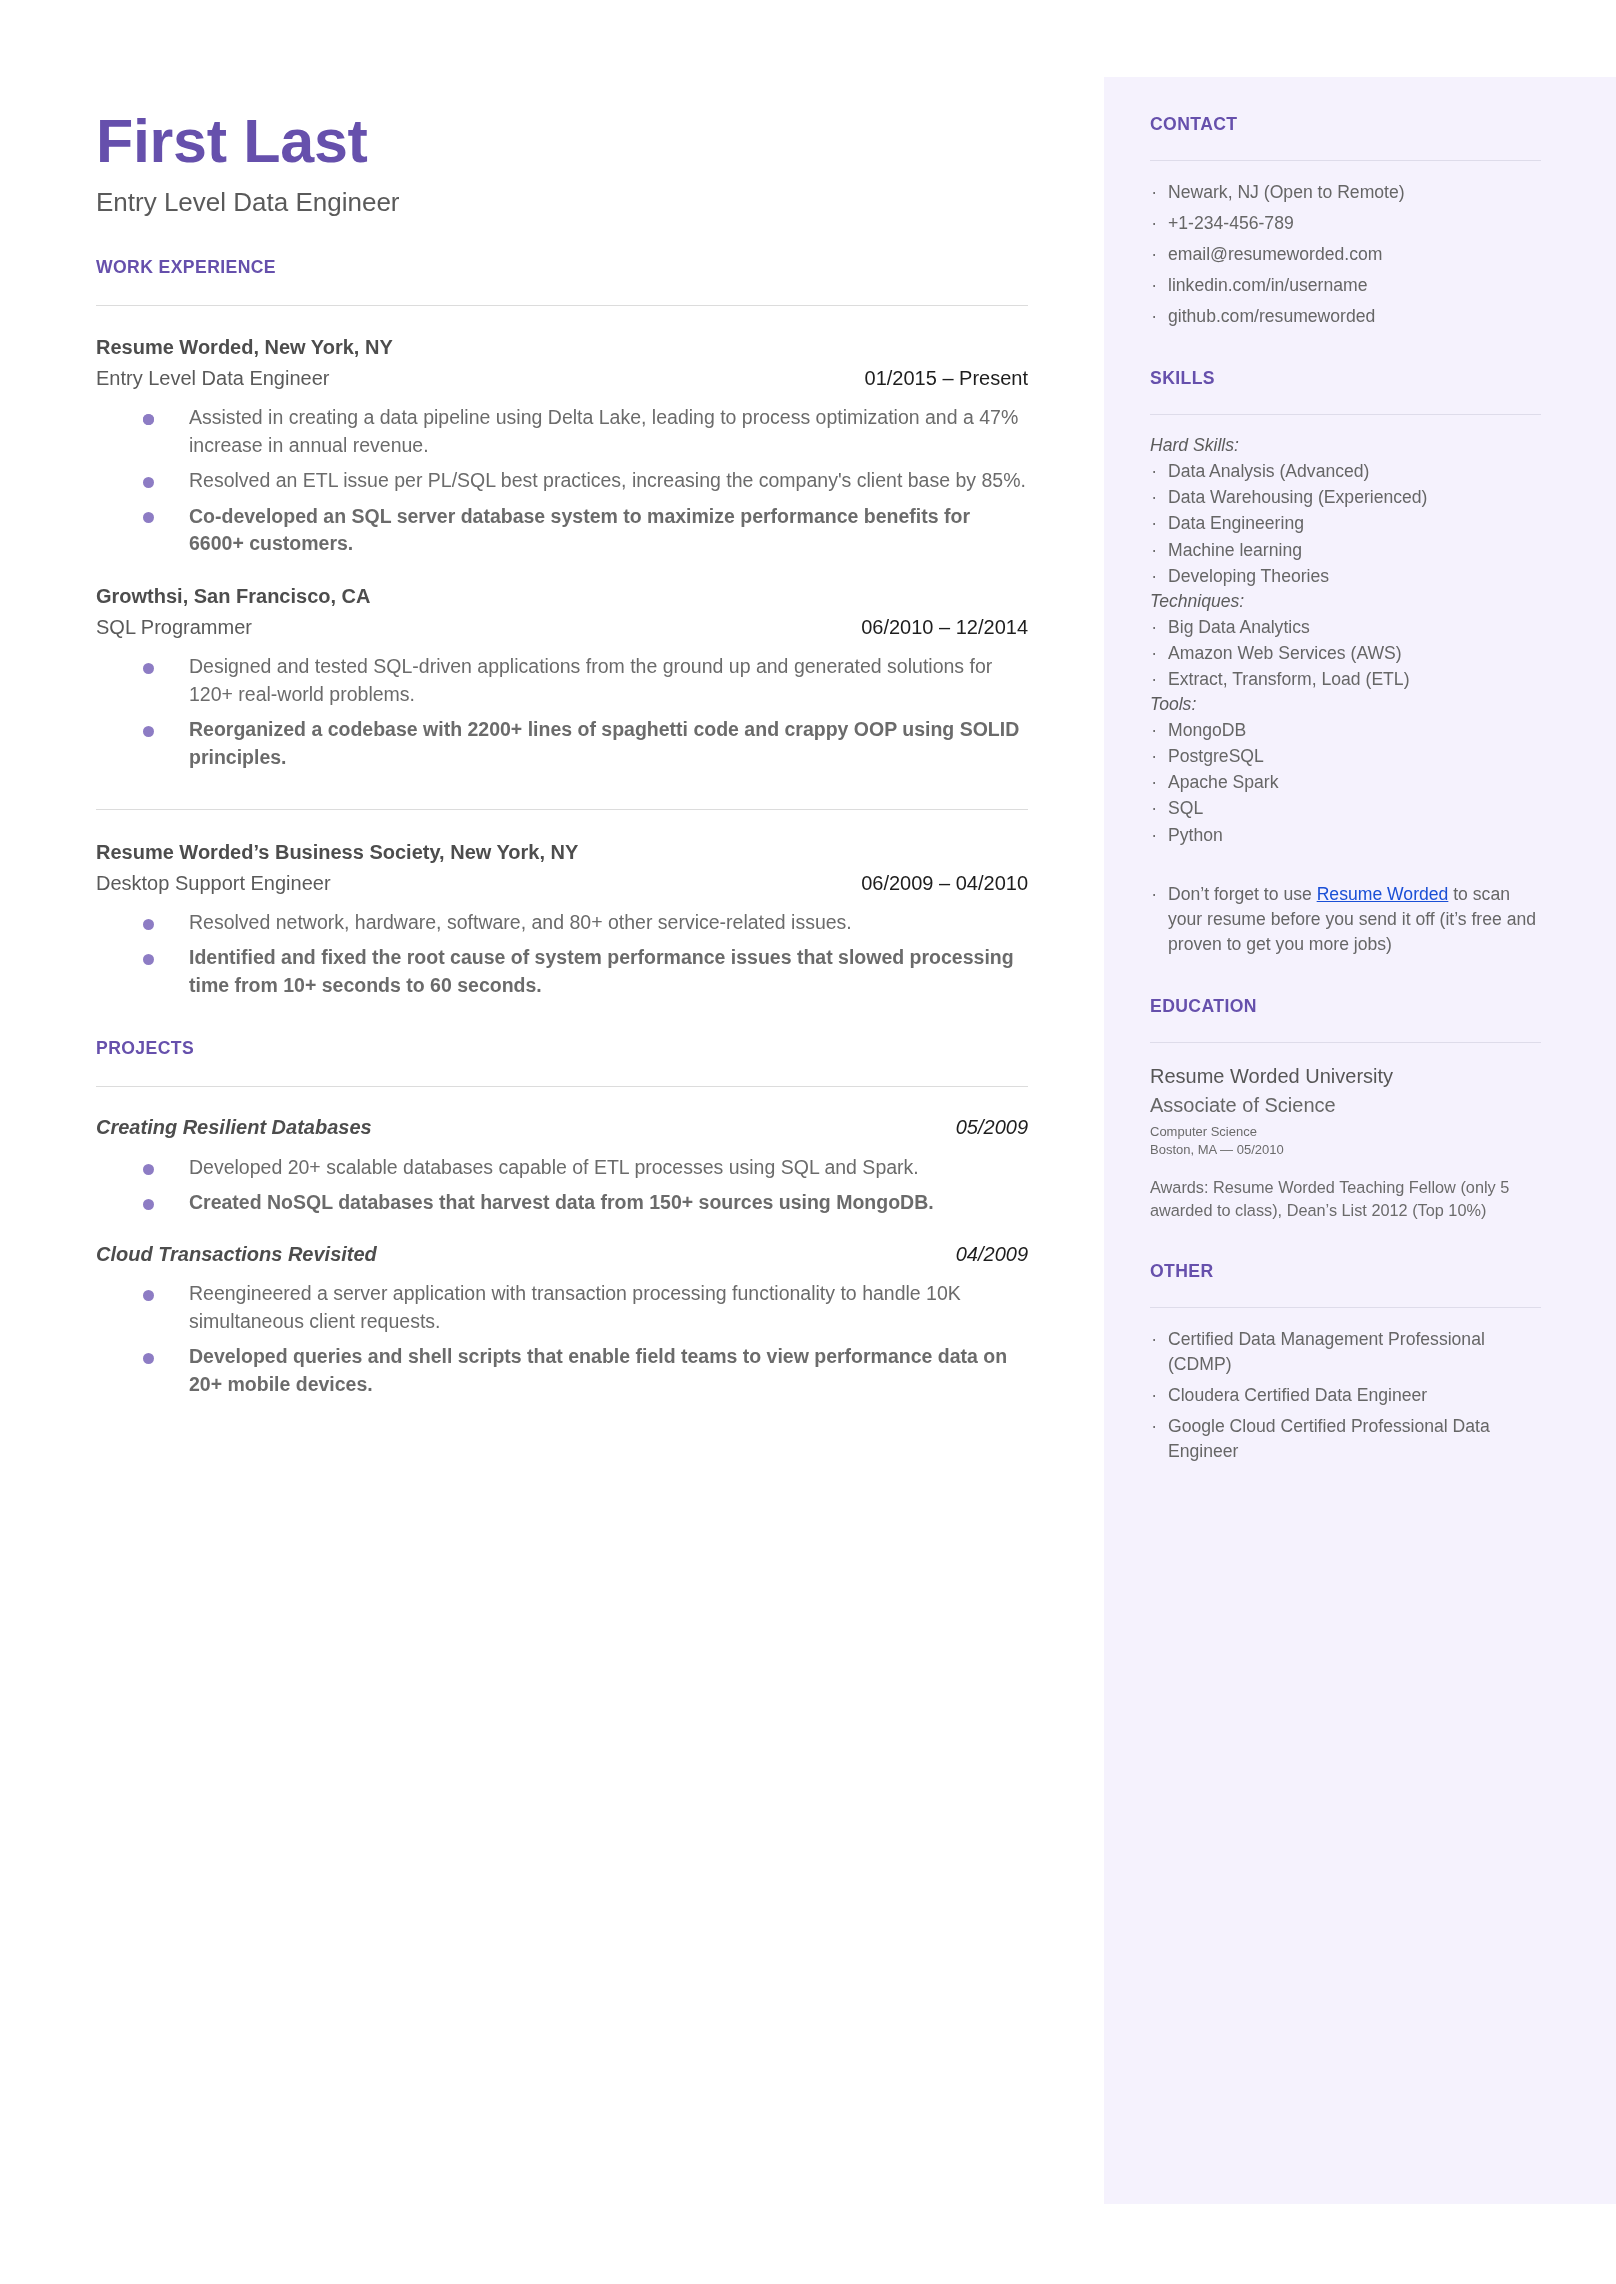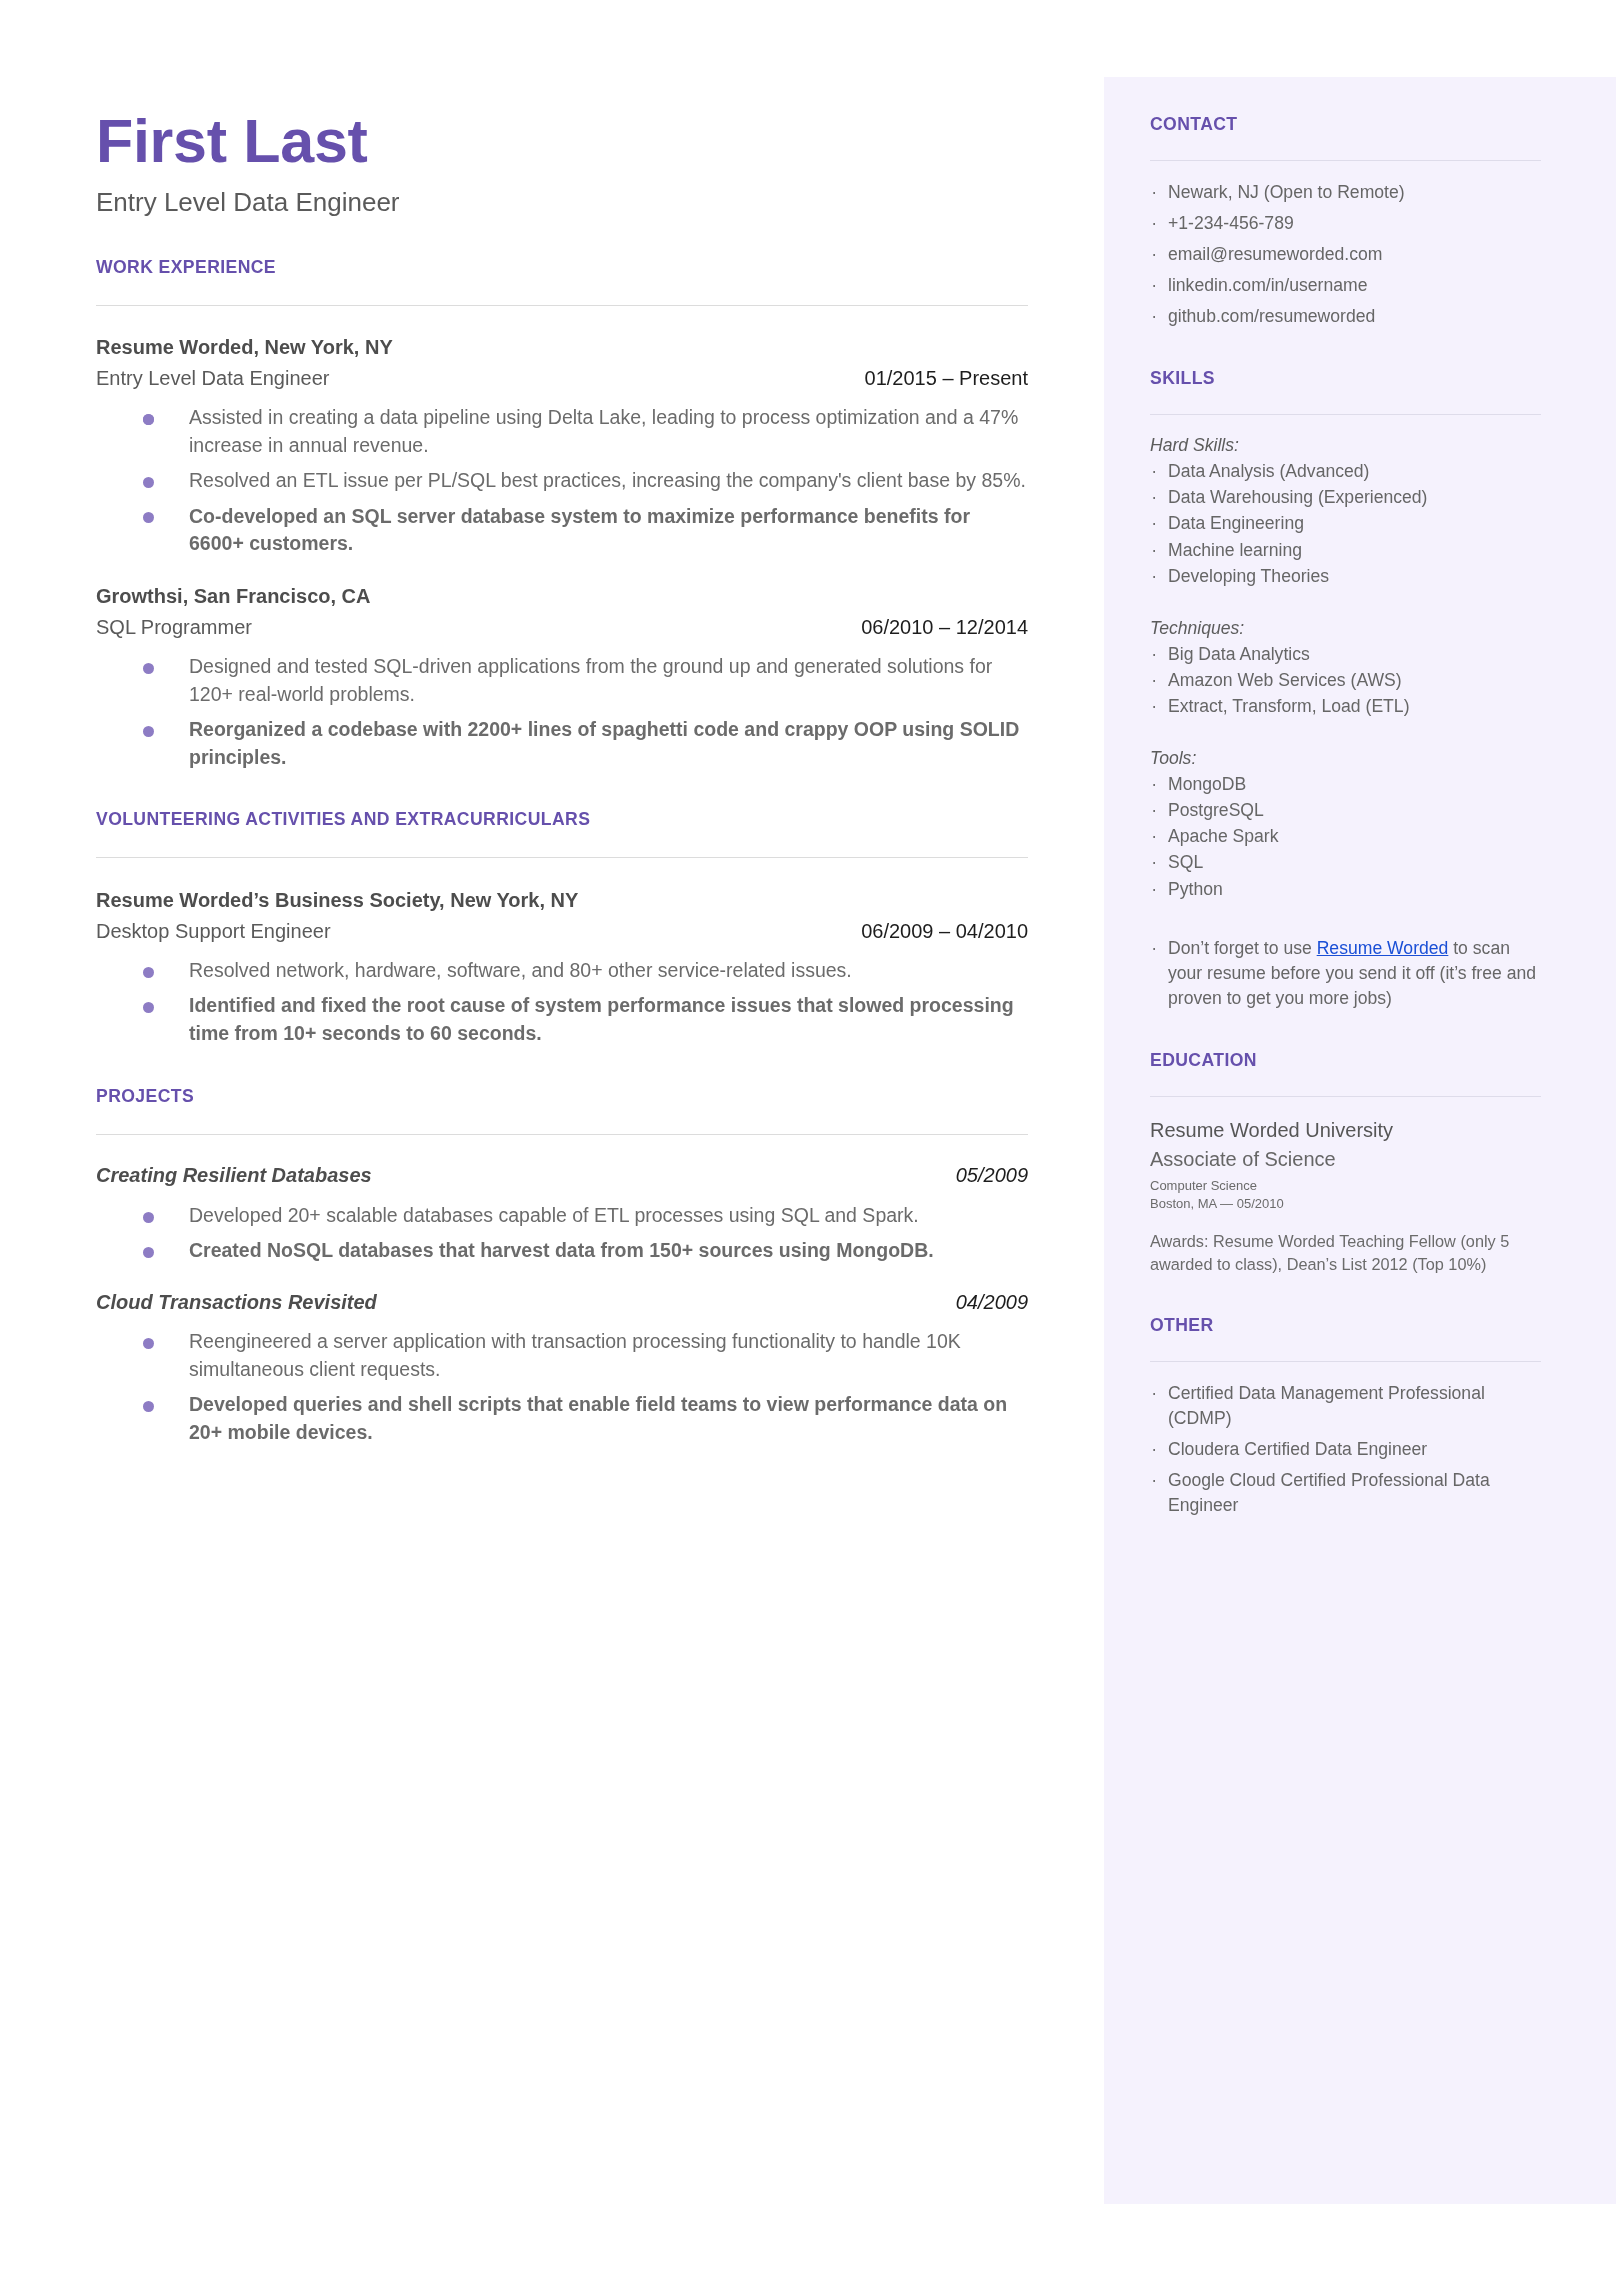--- a/index.html
+++ b/index.html
@@ -179,21 +179,21 @@
     top: 0;
     color: #6b6b6b;
     font-size: 17.6px;
     line-height: 1.42;
   }
 
   .sub-label {
     font-size: 17.6px;
     font-style: italic;
     color: #5c5c5c;
-    margin-top: 29px;
+    margin-top: 2px;
     margin-bottom: 2.6px;
   }
 
   .sub-label.first { margin-top: 21px; }
 
   .skills-sublist {
     list-style: none;
   }
 
   .skills-sublist li {
@@ -298,21 +298,20 @@
         <div class="entry-date">06/2010 – 12/2014</div>
       </div>
       <ul class="bullets">
         <li><span class="dot"></span><span>Designed and tested SQL-driven applications from the ground up and generated solutions for 120+ real-world problems.</span></li>
         <li><span class="dot"></span><span>Reorganized a codebase with 2200+ lines of spaghetti code and crappy OOP using SOLID principles.</span></li>
       </ul>
     </div>
   </div>
 
   <div class="section">
-    <div class="section-title">VOLUNTEERING ACTIVITIES AND EXTRACURRICULARS</div>
     <div class="divider"></div>
 
     <div class="entry tight">
       <div class="entry-org">Resume Worded’s Business Society, New York, NY</div>
       <div class="entry-row">
         <div class="entry-role">Desktop Support Engineer</div>
         <div class="entry-date">06/2009 – 04/2010</div>
       </div>
       <ul class="bullets">
         <li><span class="dot"></span><span>Resolved network, hardware, software, and 80+ other service-related issues.</span></li>

